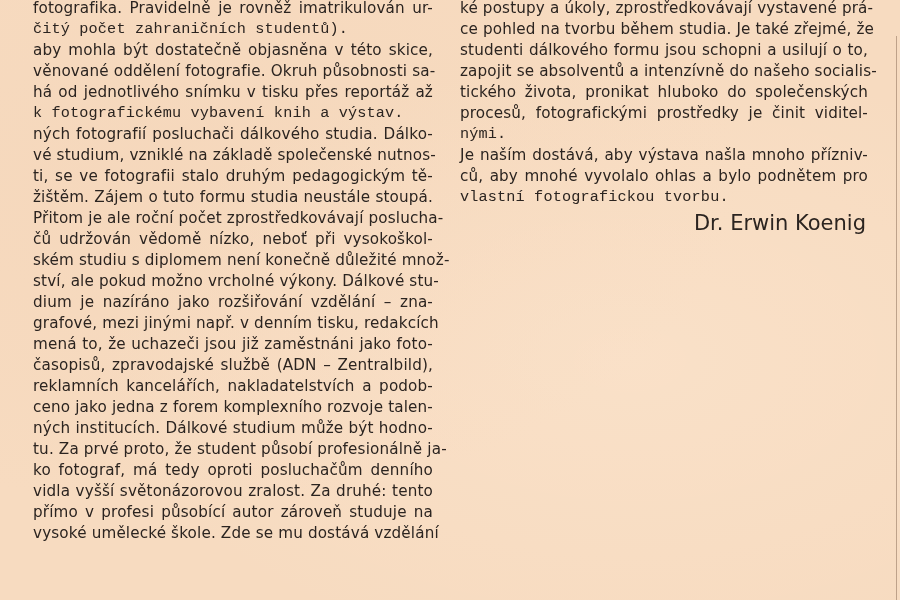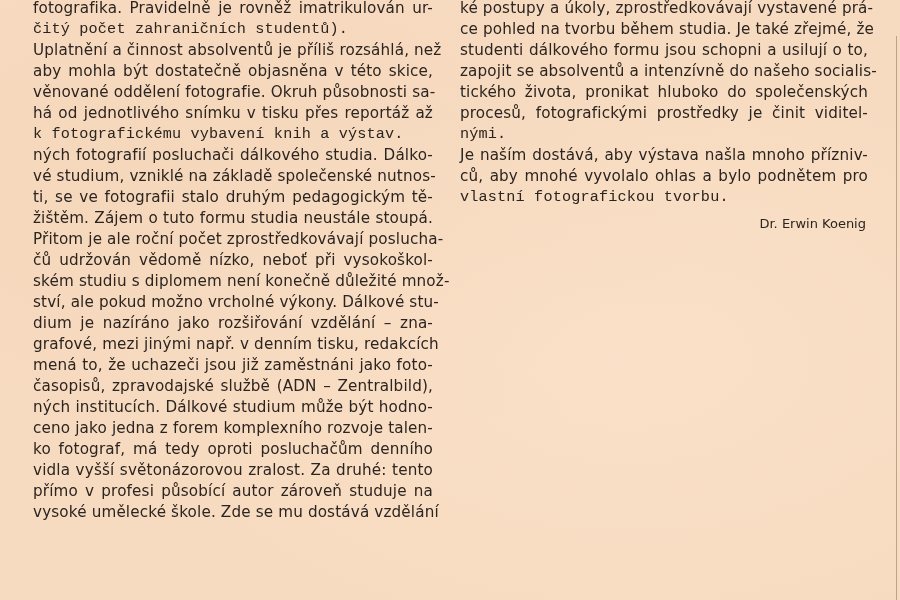--- a/index.html
+++ b/index.html
@@ -54,53 +54,54 @@
       height: 21px;
     }
     .line.last {
       text-align-last: left;
       font-family: Liberation Mono, monospace;
     }
     .signature {
       position: absolute;
       top: 213px;
       right: 34px;
-      font-size: 13px;
+      font-size: 21px;
       line-height: 21px;
       white-space: nowrap;
     }
   </style>
 </head>
 <body>
 
 <div class="paper-texture"></div>
 <div class="fold-line"></div>
 
 <div class="column col-left" id="col-left">
     <span class="line">fotografika. Pravidelně je rovněž imatrikulován ur-</span>
     <span class="line last">čitý počet zahraničních studentů).</span>
-    <span class="line">Uplatnění a činnost absolventů je příliš rozsáhlá, než</span>
     <span class="line">aby mohla být dostatečně objasněna v této skice,</span>
     <span class="line">věnované oddělení fotografie. Okruh působnosti sa-</span>
     <span class="line">há od jednotlivého snímku v tisku přes reportáž až</span>
     <span class="line last">k fotografickému vybavení knih a výstav.</span>
     <span class="line">ných fotografií posluchači dálkového studia. Dálko-</span>
     <span class="line">vé studium, vzniklé na základě společenské nutnos-</span>
     <span class="line">ti, se ve fotografii stalo druhým pedagogickým tě-</span>
     <span class="line">žištěm. Zájem o tuto formu studia neustále stoupá.</span>
     <span class="line">Přitom je ale roční počet zprostředkovávají poslucha-</span>
     <span class="line">čů udržován vědomě nízko, neboť při vysokoškol-</span>
     <span class="line">ském studiu s diplomem není konečně důležité množ-</span>
     <span class="line">ství, ale pokud možno vrcholné výkony. Dálkové stu-</span>
     <span class="line">dium je nazíráno jako rozšiřování vzdělání – zna-</span>
     <span class="line">grafové, mezi jinými např. v denním tisku, redakcích</span>
     <span class="line">mená to, že uchazeči jsou již zaměstnáni jako foto-</span>
     <span class="line">časopisů, zpravodajské službě (ADN – Zentralbild),</span>
+    <span class="line">reklamních kancelářích, nakladatelstvích a podob-</span>
+    <span class="line">ceno jako jedna z forem komplexního rozvoje talen-</span>
     <span class="line">ných institucích. Dálkové studium může být hodno-</span>
-    <span class="line">ceno jako jedna z forem komplexního rozvoje talen-</span>
+    <span class="line">tu. Za prvé proto, že student působí profesionálně ja-</span>
     <span class="line">ko fotograf, má tedy oproti posluchačům denního</span>
     <span class="line">vidla vyšší světonázorovou zralost. Za druhé: tento</span>
     <span class="line">přímo v profesi působící autor zároveň studuje na</span>
     <span class="line">vysoké umělecké škole. Zde se mu dostává vzdělání</span>
   </div>
 <div class="column col-right" id="col-right">
     <span class="line">ké postupy a úkoly, zprostředkovávají vystavené prá-</span>
     <span class="line">ce pohled na tvorbu během studia. Je také zřejmé, že</span>
     <span class="line">studenti dálkového formu jsou schopni a usilují o to,</span>
     <span class="line">zapojit se absolventů a intenzívně do našeho socialis-</span>

